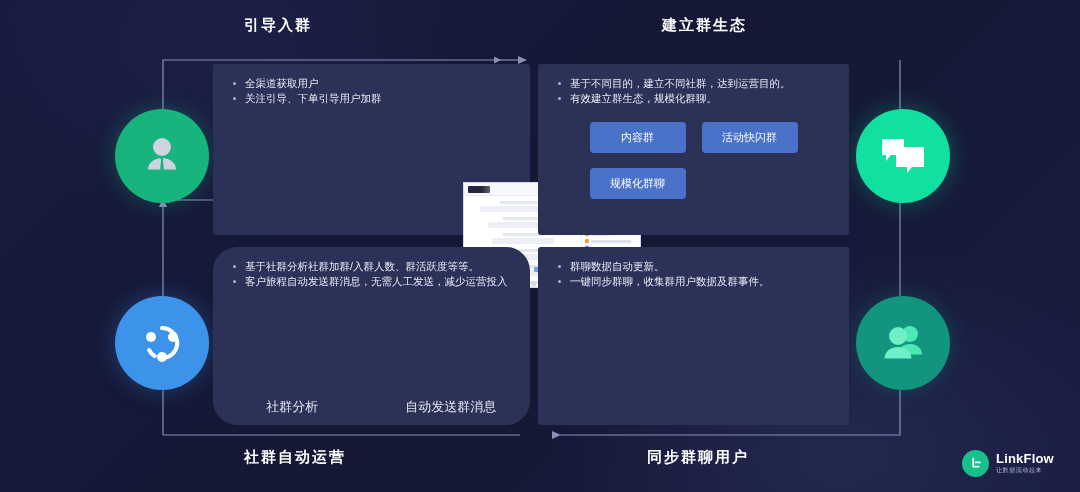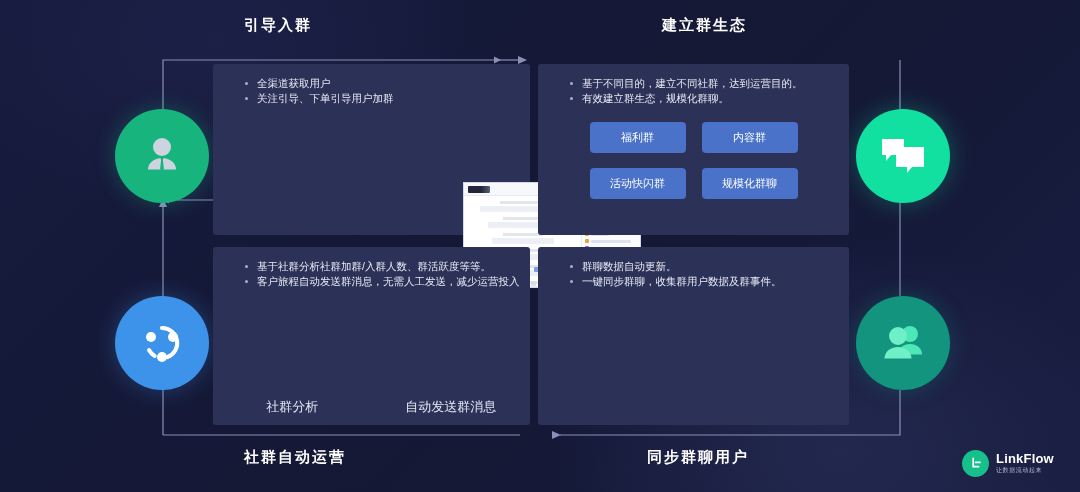--- a/index.html
+++ b/index.html
@@ -52,24 +52,24 @@
      box-shadow: 0 0 22px rgba(18,148,127,0.30); }
 
   
   .panel {
     position: absolute;
     background: #2c3157;
     border-radius: 3px;
   }
   #panel-tl { left: 213px; top: 64px;  width: 317px; height: 171px; }
   #panel-tr { left: 538px; top: 64px;  width: 311px; height: 171px; }
-  #panel-bl { left: 213px; top: 247px; width: 317px; height: 178px; }
+  #panel-bl { left: 213px; top: 247px; width: 317px; height: 178px; border-radius: 24px; }
   #panel-br { left: 538px; top: 247px; width: 311px; height: 178px; }
 
-  .bullets { padding: 12px 20px 0 18px; margin-left: 12px; }
+  .bullets { padding: 12px 20px 0 18px; }
   .bullet {
     position: relative;
     color: #e8eaf5;
     font-size: 10.5px;
     line-height: 15px;
     padding-left: 14px;
     white-space: nowrap;
   }
   .bullet::before {
     content: "";
@@ -326,21 +326,20 @@
       </div>
     </div>
   </div>
 
   <div class="panel" id="panel-tr">
     <div class="bullets">
       <div class="bullet">基于不同目的，建立不同社群，达到运营目的。</div>
       <div class="bullet">有效建立群生态，规模化群聊。</div>
     </div>
     <div class="tag-grid">
-      <div class="tag-btn">福利群</div>
       <div class="tag-btn">内容群</div>
       <div class="tag-btn">活动快闪群</div>
       <div class="tag-btn">规模化群聊</div>
     </div>
   </div>
 
   <div class="panel" id="panel-bl">
     <div class="bullets">
       <div class="bullet">基于社群分析社群加群/入群人数、群活跃度等等。</div>
       <div class="bullet">客户旅程自动发送群消息，无需人工发送，减少运营投入</div>

